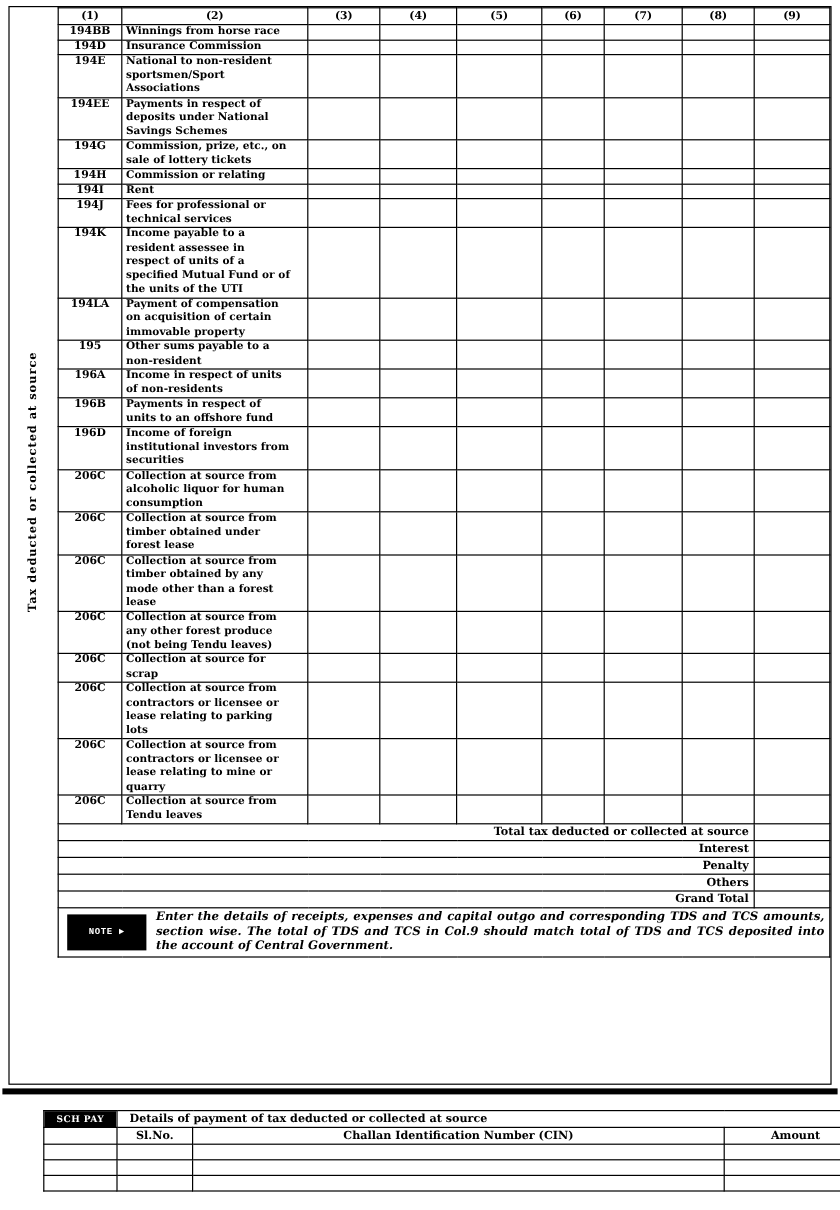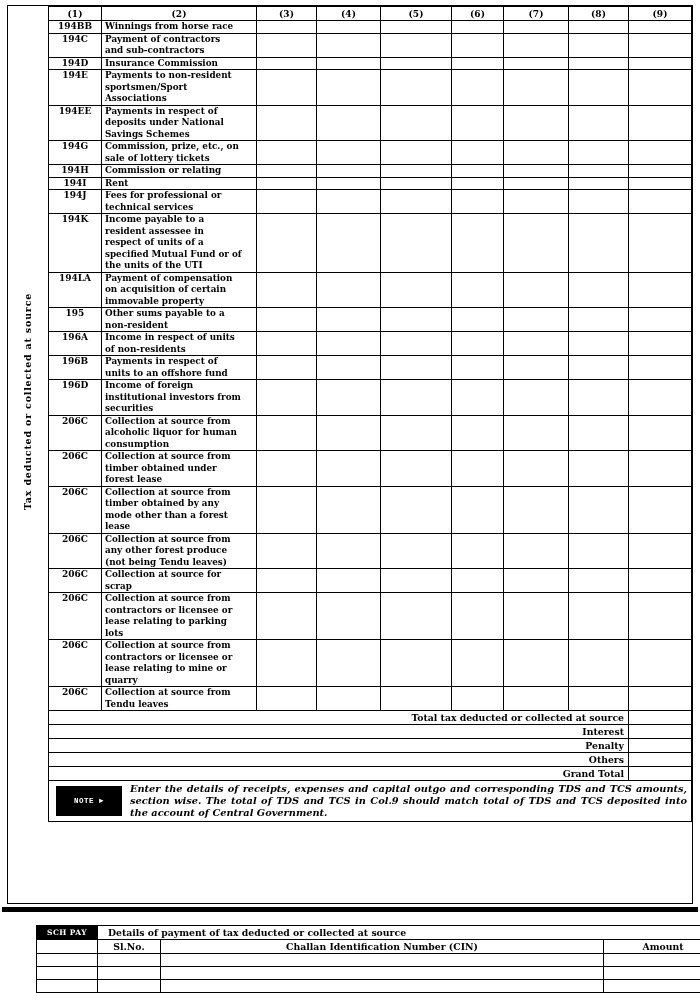--- a/index.html
+++ b/index.html
@@ -85,45 +85,33 @@
               <td class="desc">Winnings from horse race</td>
               <td class="val"></td>
               <td class="val"></td>
               <td class="val"></td>
               <td class="val"></td>
               <td class="val"></td>
               <td class="val"></td>
               <td class="val"></td>
             </tr>
             <tr>
-              <td class="code">194C</td>
-              <td class="desc">Payment of contractors
-and sub-contractors</td>
-              <td class="val"></td>
-              <td class="val"></td>
-              <td class="val"></td>
-              <td class="val"></td>
-              <td class="val"></td>
-              <td class="val"></td>
-              <td class="val"></td>
-            </tr>
-            <tr>
               <td class="code">194D</td>
               <td class="desc">Insurance Commission</td>
               <td class="val"></td>
               <td class="val"></td>
               <td class="val"></td>
               <td class="val"></td>
               <td class="val"></td>
               <td class="val"></td>
               <td class="val"></td>
             </tr>
             <tr>
               <td class="code">194E</td>
-              <td class="desc">Payments to non-resident
+              <td class="desc">National to non-resident
 sportsmen/Sport
 Associations</td>
               <td class="val"></td>
               <td class="val"></td>
               <td class="val"></td>
               <td class="val"></td>
               <td class="val"></td>
               <td class="val"></td>
               <td class="val"></td>
             </tr>

